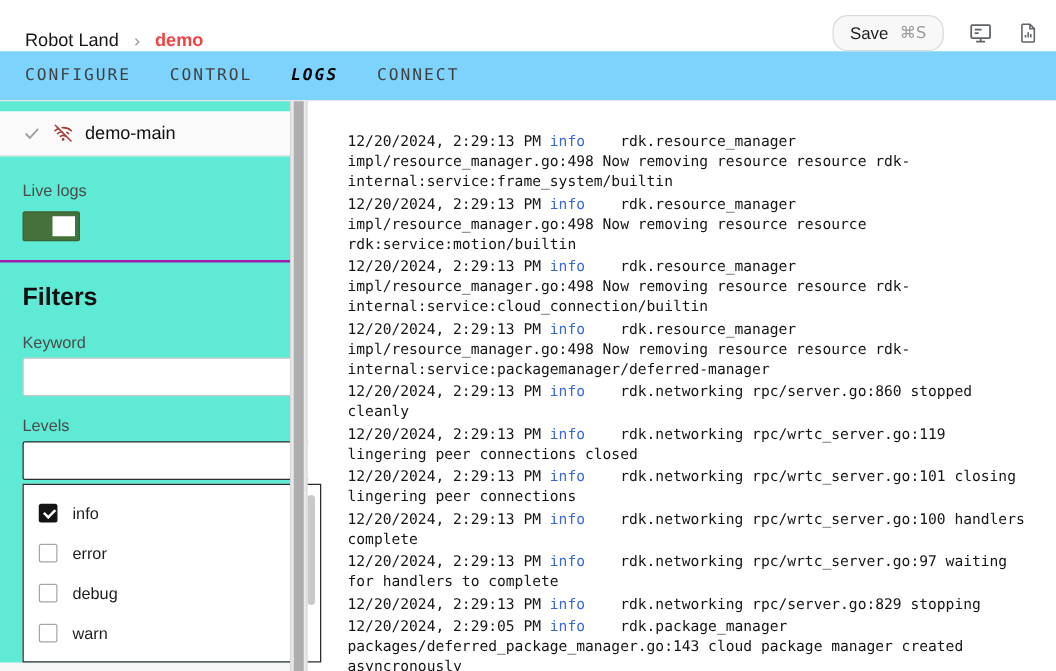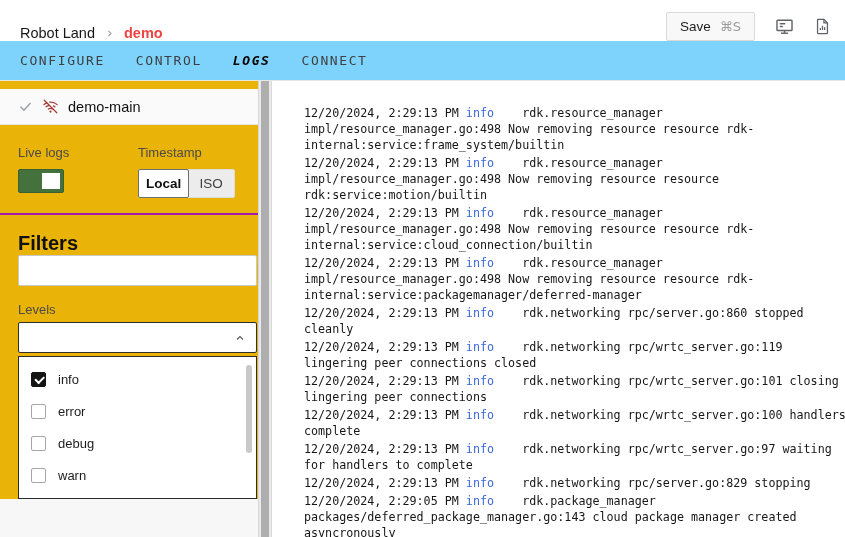--- a/index.html
+++ b/index.html
@@ -10,34 +10,34 @@
   .header { height:41px; display:flex; align-items:flex-end; padding:0 14px 0 20px; background:#fff; }
   .breadcrumb { display:flex; align-items:center; gap:10px; font-size:14.5px; }
   .crumb-root { color:#161616; }
   .crumb-sep { color:#9aa0a6; display:flex; }
   .crumb-current { font-weight:700; color:#ef4444; }
   .status-badge { margin-left:14px; display:flex; align-items:center; gap:8px;
     padding:5px 11px; background:#f9ebe9; border:1px solid #ddaaa3; border-radius:6px;
     color:#a33c36; font-size:13.5px; cursor:pointer; }
   .header-right { margin-left:auto; display:flex; align-items:center; gap:20px; }
   .save-btn { display:flex; align-items:center; gap:9px; padding:6px 13px; background:#f8f8f8;
-    border:1px solid #d9d9d9; border-radius:2px; font-size:13.5px; color:#1c1c1c; cursor:pointer; }
+    border:1px solid #d9d9d9; border-radius:12px; font-size:13.5px; color:#1c1c1c; cursor:pointer; }
   .save-kbd { color:#9b9b9b; font-family:"DejaVu Sans", sans-serif; font-size:13px; }
   .icon-btn { display:flex; align-items:center; color:#5f6368; cursor:pointer; }
 
   
   .tabbar { height:40px; background:#7dd3fc; display:flex; align-items:center; gap:31px;
     padding:0 20px; border-bottom:1px solid #e6e6e6;
     font-family:"DejaVu Sans Mono", monospace; font-size:13px; letter-spacing:1.6px; color:#3f3f3f; }
   .tab { cursor:pointer; }
   .tab.active { font-weight:700; color:#000;font-style:italic; }
 
   
   .main { display:flex; height:456px; }
-  .sidebar { width:258px; background:#eab308; display:flex; flex-direction:column; }
+  .sidebar { width:232px; background:#5eead4; display:flex; flex-direction:column; }
   .divider { width:14px; background:#e9e9e9; position:relative; border-left:1px solid #d8d8d8; border-right:1px solid #d8d8d8; cursor:col-resize; }
   .divider-bar { position:absolute; left:2px; top:0; bottom:0; width:8px; background:#aeaeae; }
 
   
   .part-row { margin-top:8px; height:36px; display:flex; align-items:center; gap:10px;
     padding:0 18px; background:#fafafa; border-bottom:1px solid #e5e5e5; cursor:pointer; }
   .part-name { font-size:14.5px; color:#111; }
   .controls { display:flex; padding:20px 0 15px 18px; border-bottom:2px solid #a21caf; }
   .ctrl-col1 { width:120px; }
   .ctrl-label { font-size:13px; color:#4a4a4a; margin-bottom:9px; }
@@ -145,31 +145,25 @@
       <span class="part-name">demo-main</span>
     </div>
 
     <div class="controls">
       <div class="ctrl-col1">
         <div class="ctrl-label">Live logs</div>
         <div class="toggle">
           <div class="toggle-knob"></div>
         </div>
       </div>
-      <div>
-        <div class="ctrl-label">Timestamp</div>
-        <div class="segmented">
-          <div class="seg-opt active">Local</div>
-          <div class="seg-opt">ISO</div>
-        </div>
-      </div>
     </div>
 
     <div class="filters-title">Filters</div>
 
+    <div class="field-label">Keyword</div>
     <input class="text-input" type="text" value="" style="">
 
     <div class="field-label">Levels</div>
     <div class="select-box">
       <span>
         <svg width="12" height="12" viewBox="0 0 24 24" fill="none" stroke="#555" stroke-width="2.2">
             <polyline points="6 15 12 9 18 15"></polyline>
           </svg>
       </span>
     </div>

